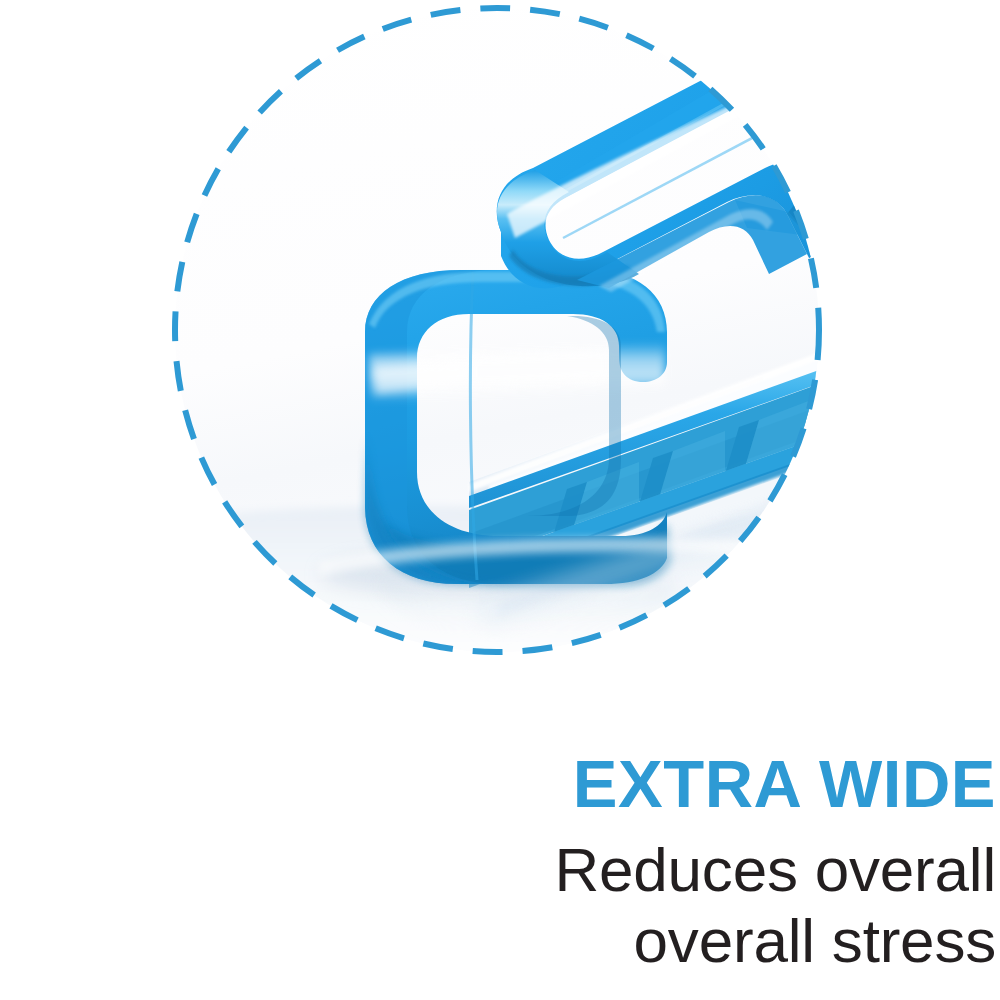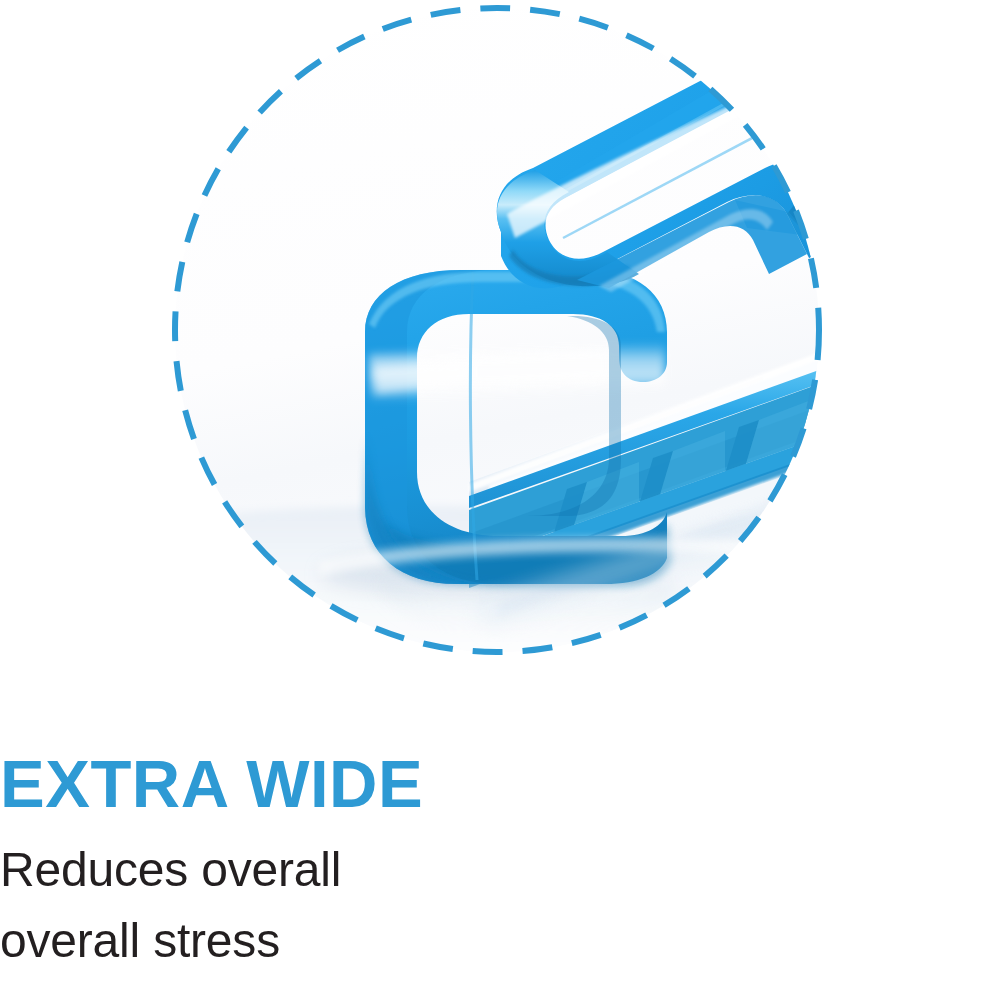--- a/index.html
+++ b/index.html
@@ -35,38 +35,38 @@
     width: 656px;
     height: 656px;
   }
 
   
   #caption {
     position: absolute;
     left: 0;
     top: 748px;
     width: 996px;
-    text-align: left;
+    text-align: right;
   }
   #headline {
     font-family: "Liberation Sans", sans-serif;
     font-size: 67px;
     line-height: 72px;
     font-weight: 700;
     letter-spacing: 0.5px;
     color: #2E9AD4;
     margin: 0;
     white-space: nowrap;
   }
   #subhead {
     margin: 0;
     padding-top: 14px;
     font-family: "Liberation Sans", sans-serif;
     font-weight: 400;
-    font-size: 48px;
+    font-size: 62px;
     line-height: 71px;
     color: #231F20;
     letter-spacing: -0.2px;
   }
   .subhead-line {
     display: block;
     white-space: nowrap;
   }
 </style>
 </head>

